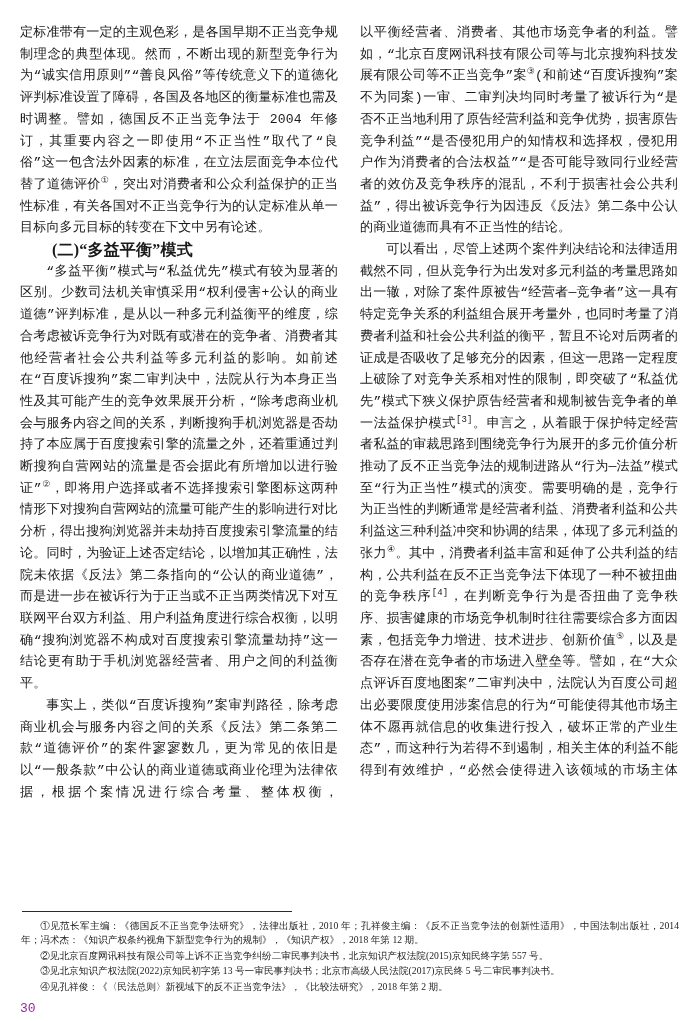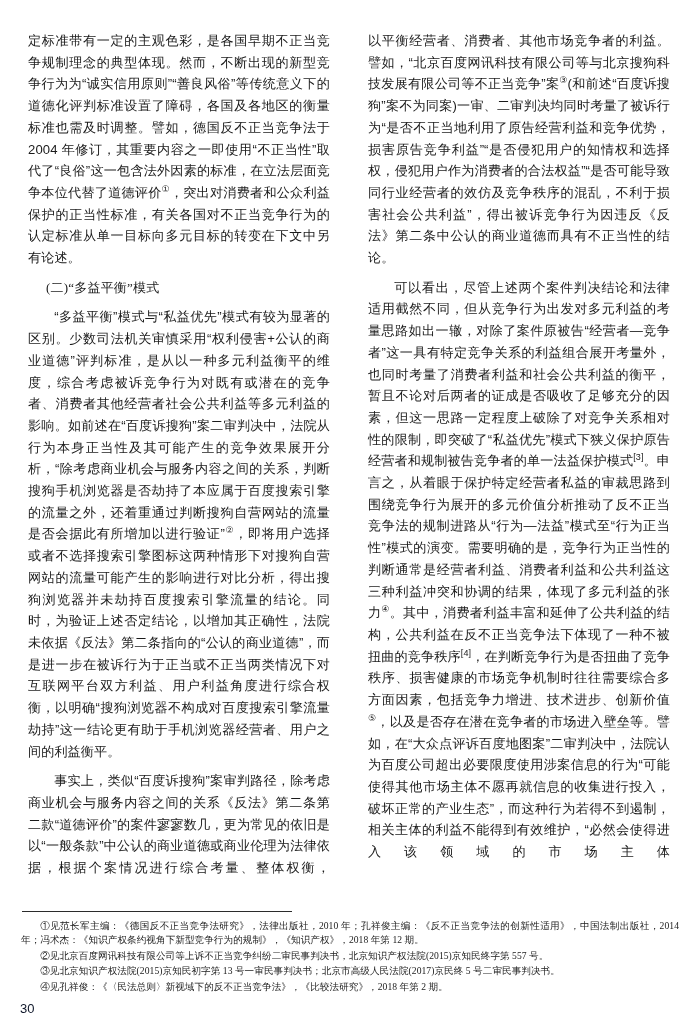--- a/index.html
+++ b/index.html
@@ -32,42 +32,42 @@
     align-items: flex-start;
     gap: 22px;
     height: 840px;
   }
   .col {
     width: 318px;
     flex: 0 0 318px;
   }
 
   p.para {
-    margin: 8px;
+    margin: 0;
     font-size: 13.1px;
     line-height: 21.7px;
     text-align: justify;
     text-justify: inter-ideograph;
     text-align-last: left;
     letter-spacing: 0.1px;
-    font-family: Liberation Sans, sans-serif;
+    font-family: Liberation Mono, monospace;
   }
   p.indent {
     text-indent: 2em;
   }
   p.justified-full {
     text-align: justify;
     text-align-last: justify;
   }
 
   h3.subhead {
     margin: 0;
-    font-size: 13px;
+    font-size: 16px;
     line-height: 21.7px;
-    font-weight: normal;
+    font-weight: bold;
     text-indent: 2em;
     letter-spacing: 0.2px;
   }
 
   sup.fn {
     font-size: 9px;
     vertical-align: super;
     line-height: 0;
   }
   sup.ref {
@@ -99,22 +99,22 @@
     letter-spacing: 0.05px;
     color: #222;
   }
 
   .page-number {
     position: absolute;
     left: 20px;
     bottom: 4px;
     font-size: 13px;
     line-height: 16px;
-    color: #0f172a;
-    font-family: Liberation Sans, sans-serif;
+    color: #a21caf;
+    font-family: Liberation Mono, monospace;
   }
 </style>
 </head>
 <body>
 
 <div class="page">
 
   <div class="columns">
 
     <div class="col">
@@ -134,19 +134,19 @@
 
       <p class="para indent justified-full"><span>可以看出，尽管上述两个案件判决结论和法律适用截然不同，但从竞争行为出发对多元利益的考量思路如出一辙，对除了案件原被告“经营者—竞争者”这一具有特定竞争关系的利益组合展开考量外，也同时考量了消费者利益和社会公共利益的衡平，暂且不论对后两者的证成是否吸收了足够充分的因素，但这一思路一定程度上破除了对竞争关系相对性的限制，即突破了“私益优先”模式下狭义保护原告经营者和规制被告竞争者的单一法益保护模式</span><sup class="ref">[3]</sup><span>。申言之，从着眼于保护特定经营者私益的审裁思路到围绕竞争行为展开的多元价值分析推动了反不正当竞争法的规制进路从“行为—法益”模式至“行为正当性”模式的演变。需要明确的是，竞争行为正当性的判断通常是经营者利益、消费者利益和公共利益这三种利益冲突和协调的结果，体现了多元利益的张力</span><sup class="ref">④</sup><span>。其中，消费者利益丰富和延伸了公共利益的结构，公共利益在反不正当竞争法下体现了一种不被扭曲的竞争秩序</span><sup class="ref">[4]</sup><span>，在判断竞争行为是否扭曲了竞争秩序、损害健康的市场竞争机制时往往需要综合多方面因素，包括竞争力增进、技术进步、创新价值</span><sup class="ref">⑤</sup><span>，以及是否存在潜在竞争者的市场进入壁垒等。譬如，在“大众点评诉百度地图案”二审判决中，法院认为百度公司超出必要限度使用涉案信息的行为“可能使得其他市场主体不愿再就信息的收集进行投入，破坏正常的产业生态”，而这种行为若得不到遏制，相关主体的利益不能得到有效维护，“必然会使得进入该领域的市场主体</span></p>
     </div>
 
   </div>
 
   <div class="footnotes">
     <div class="fn-rule"></div>
     <p class="fn-item">①见范长军主编：《德国反不正当竞争法研究》，法律出版社，2010 年；孔祥俊主编：《反不正当竞争法的创新性适用》，中国法制出版社，2014 年；冯术杰：《知识产权条约视角下新型竞争行为的规制》，《知识产权》，2018 年第 12 期。</p>
     <p class="fn-item">②见北京百度网讯科技有限公司等上诉不正当竞争纠纷二审民事判决书，北京知识产权法院(2015)京知民终字第 557 号。</p>
-    <p class="fn-item">③见北京知识产权法院(2015)京知民初字第 13 号一审民事判决书；北京市高级人民法院(2017)京民终 5 号二审民事判决书。</p>
+    <p class="fn-item">③见北京知识产权法院(2022)京知民初字第 13 号一审民事判决书；北京市高级人民法院(2017)京民终 5 号二审民事判决书。</p>
     <p class="fn-item">④见孔祥俊：《〈民法总则〉新视域下的反不正当竞争法》，《比较法研究》，2018 年第 2 期。</p>
   </div>
 
   <div class="page-number">30</div>
 
 </div>
 
 </body></html>

